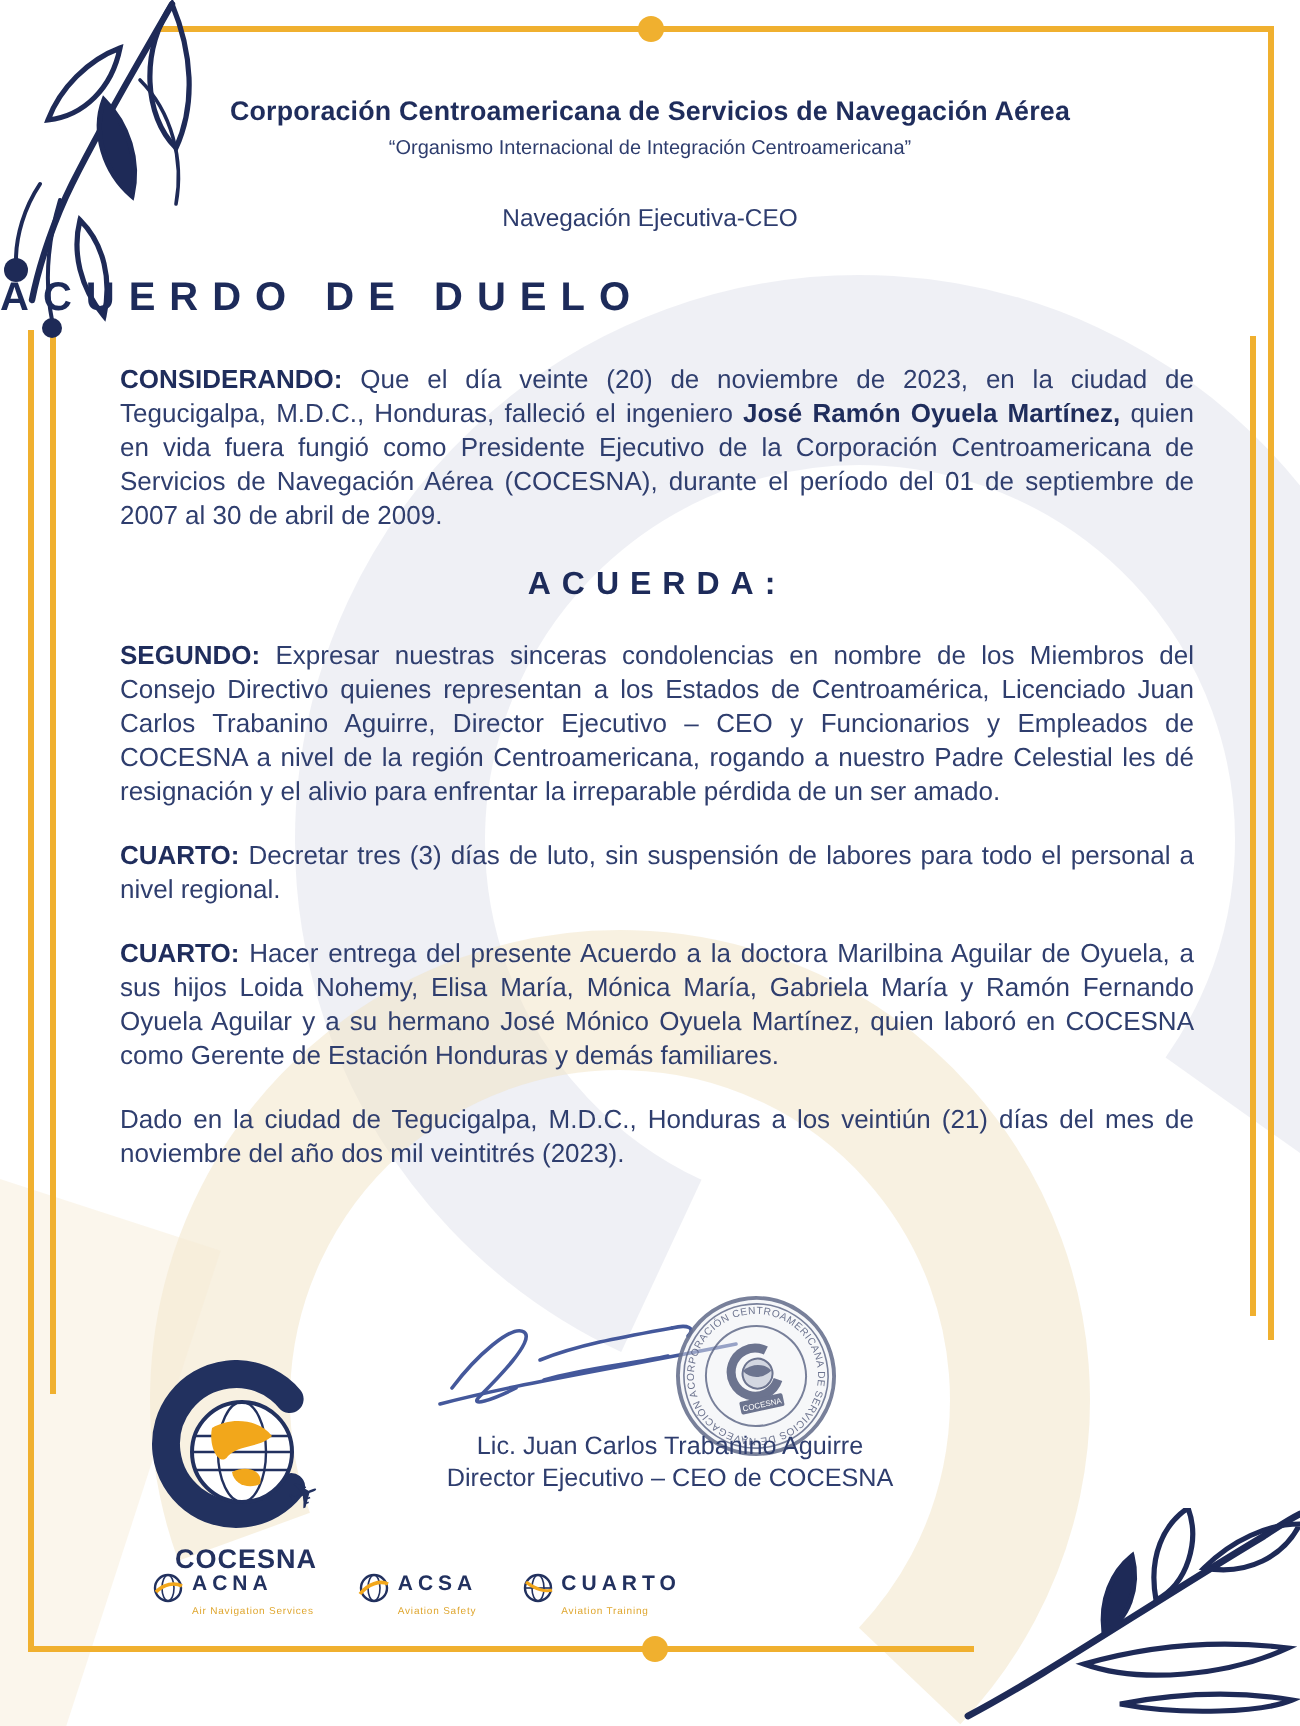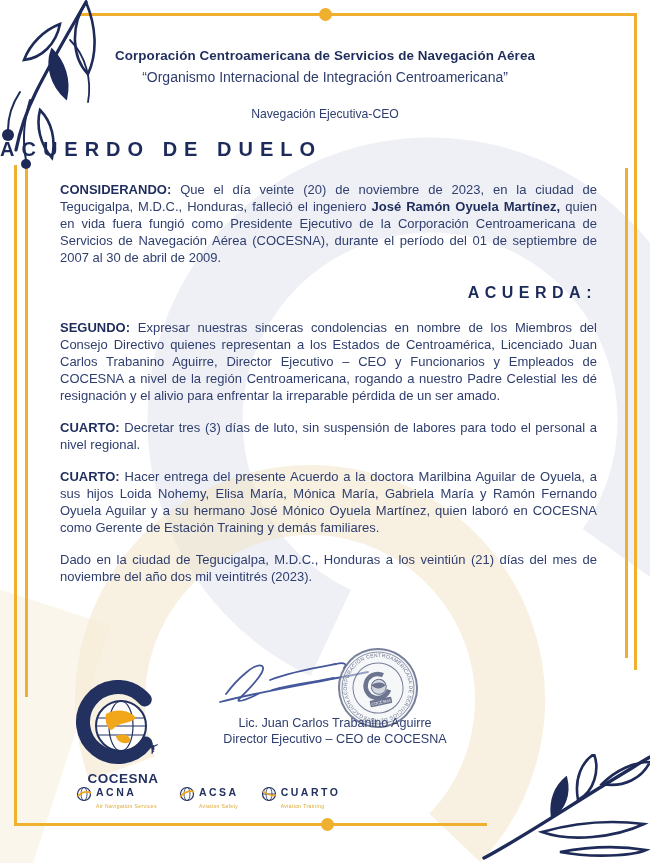--- a/index.html
+++ b/index.html
@@ -11,29 +11,29 @@
   
   .watermark{position:absolute;left:0;top:0;z-index:0;pointer-events:none;}
   
   .gold{position:absolute;background:#F0B02F;z-index:1;}
   .gold-dot{position:absolute;width:13px;height:13px;border-radius:50%;background:#F0B02F;z-index:1;}
   
   .floral{position:absolute;z-index:2;pointer-events:none;}
   
   .header{position:absolute;left:0;right:0;top:48px;text-align:center;z-index:3;}
   .org-name{font-size:13.4px;font-weight:700;color:#1f2d5c;letter-spacing:.1px;}
-  .org-sub{font-size:14px;color:#2e3d6e;margin-top:6px;}
+  .org-sub{font-size:10px;color:#2e3d6e;margin-top:6px;}
   .dept{font-size:12.2px;color:#2e3d6e;margin-top:22px;}
   .doc-title{position:absolute;left:0;right:0;top:138px;text-align:left;z-index:3;
     font-size:20px;font-weight:800;color:#1d2b5a;letter-spacing:7px;}
   
   .doc-body{position:absolute;left:60px;top:181px;width:537px;z-index:3;}
   p.para{font-size:13px;line-height:17px;text-align:justify;color:#2f3e6e;margin:0 0 15px;}
   p.para .b{font-weight:700;color:#1f2d5c;}
-  p.heading{text-align:right;font-size:16px;font-weight:800;letter-spacing:5.5px;
+  p.heading{text-align:center;font-size:16px;font-weight:800;letter-spacing:5.5px;
     color:#1d2b5a;margin:18px 0 17px;}
   
   .sig-scribble{position:absolute;left:218px;top:650px;z-index:4;}
   .seal{position:absolute;left:336px;top:646px;z-index:4;opacity:.9;transform:rotate(-12deg);}
   .sig-text{position:absolute;left:170px;top:716px;width:330px;text-align:center;z-index:4;
     font-size:12.6px;color:#2e3d6e;line-height:15.5px;}
   
   .cocesna{position:absolute;left:58px;top:680px;width:130px;z-index:4;text-align:center;}
   .cocesna-word{font-size:13.5px;font-weight:800;color:#23315f;letter-spacing:.5px;margin-top:1px;}
   
@@ -92,21 +92,21 @@
   <div class="org-sub">“Organismo Internacional de Integración Centroamericana”</div>
   <div class="dept">Navegación Ejecutiva-CEO</div>
 </div>
 <div class="doc-title">ACUERDO DE DUELO</div>
 
 <div class="doc-body">
     <p class="para"><span class="b">CONSIDERANDO: </span><span>Que el día veinte (20) de noviembre de 2023, en la ciudad de Tegucigalpa, M.D.C., Honduras, falleció el ingeniero </span><span class="b">José Ramón Oyuela Martínez, </span><span>quien en vida fuera fungió como Presidente Ejecutivo de la Corporación Centroamericana de Servicios de Navegación Aérea (COCESNA), durante el período del 01 de septiembre de 2007 al 30 de abril de 2009.</span></p>
     <p class="heading"><span class="b">ACUERDA:</span></p>
     <p class="para"><span class="b">SEGUNDO: </span><span>Expresar nuestras sinceras condolencias en nombre de los Miembros del Consejo Directivo quienes representan a los Estados de Centroamérica, Licenciado Juan Carlos Trabanino Aguirre, Director Ejecutivo – CEO y Funcionarios y Empleados de COCESNA a nivel de la región Centroamericana, rogando a nuestro Padre Celestial les dé resignación y el alivio para enfrentar la irreparable pérdida de un ser amado.</span></p>
     <p class="para"><span class="b">CUARTO: </span><span>Decretar tres (3) días de luto, sin suspensión de labores para todo el personal a nivel regional.</span></p>
-    <p class="para"><span class="b">CUARTO: </span><span>Hacer entrega del presente Acuerdo a la doctora Marilbina Aguilar de Oyuela, a sus hijos Loida Nohemy, Elisa María, Mónica María, Gabriela María y Ramón Fernando Oyuela Aguilar y a su hermano José Mónico Oyuela Martínez, quien laboró en COCESNA como Gerente de Estación Training y demás familiares.</span></p>
+    <p class="para"><span class="b">CUARTO: </span><span>Hacer entrega del presente Acuerdo a la doctora Marilbina Aguilar de Oyuela, a sus hijos Loida Nohemy, Elisa María, Mónica María, Gabriela María y Ramón Fernando Oyuela Aguilar y a su hermano José Mónico Oyuela Martínez, quien laboró en COCESNA como Gerente de Estación Honduras y demás familiares.</span></p>
     <p class="para"><span>Dado en la ciudad de Tegucigalpa, M.D.C., Honduras a los veintiún (21) días del mes de noviembre del año dos mil veintitrés (2023).</span></p>
   </div>
 
 <svg class="sig-scribble" width="170" height="62" viewBox="0 0 170 62">
   <g stroke="#44589b" fill="none" stroke-width="1.8" stroke-linecap="round">
     <path d="M8,44 C20,28 38,12 44,16 C50,20 30,40 22,48 C16,54 28,50 40,44"></path>
     <path d="M52,30 C72,22 96,18 118,14"></path>
     <path d="M54,40 C74,34 98,32 116,28"></path>
     <path d="M2,52 C40,42 90,34 150,22"></path>
     <path d="M118,14 C126,12 130,14 126,18"></path>

